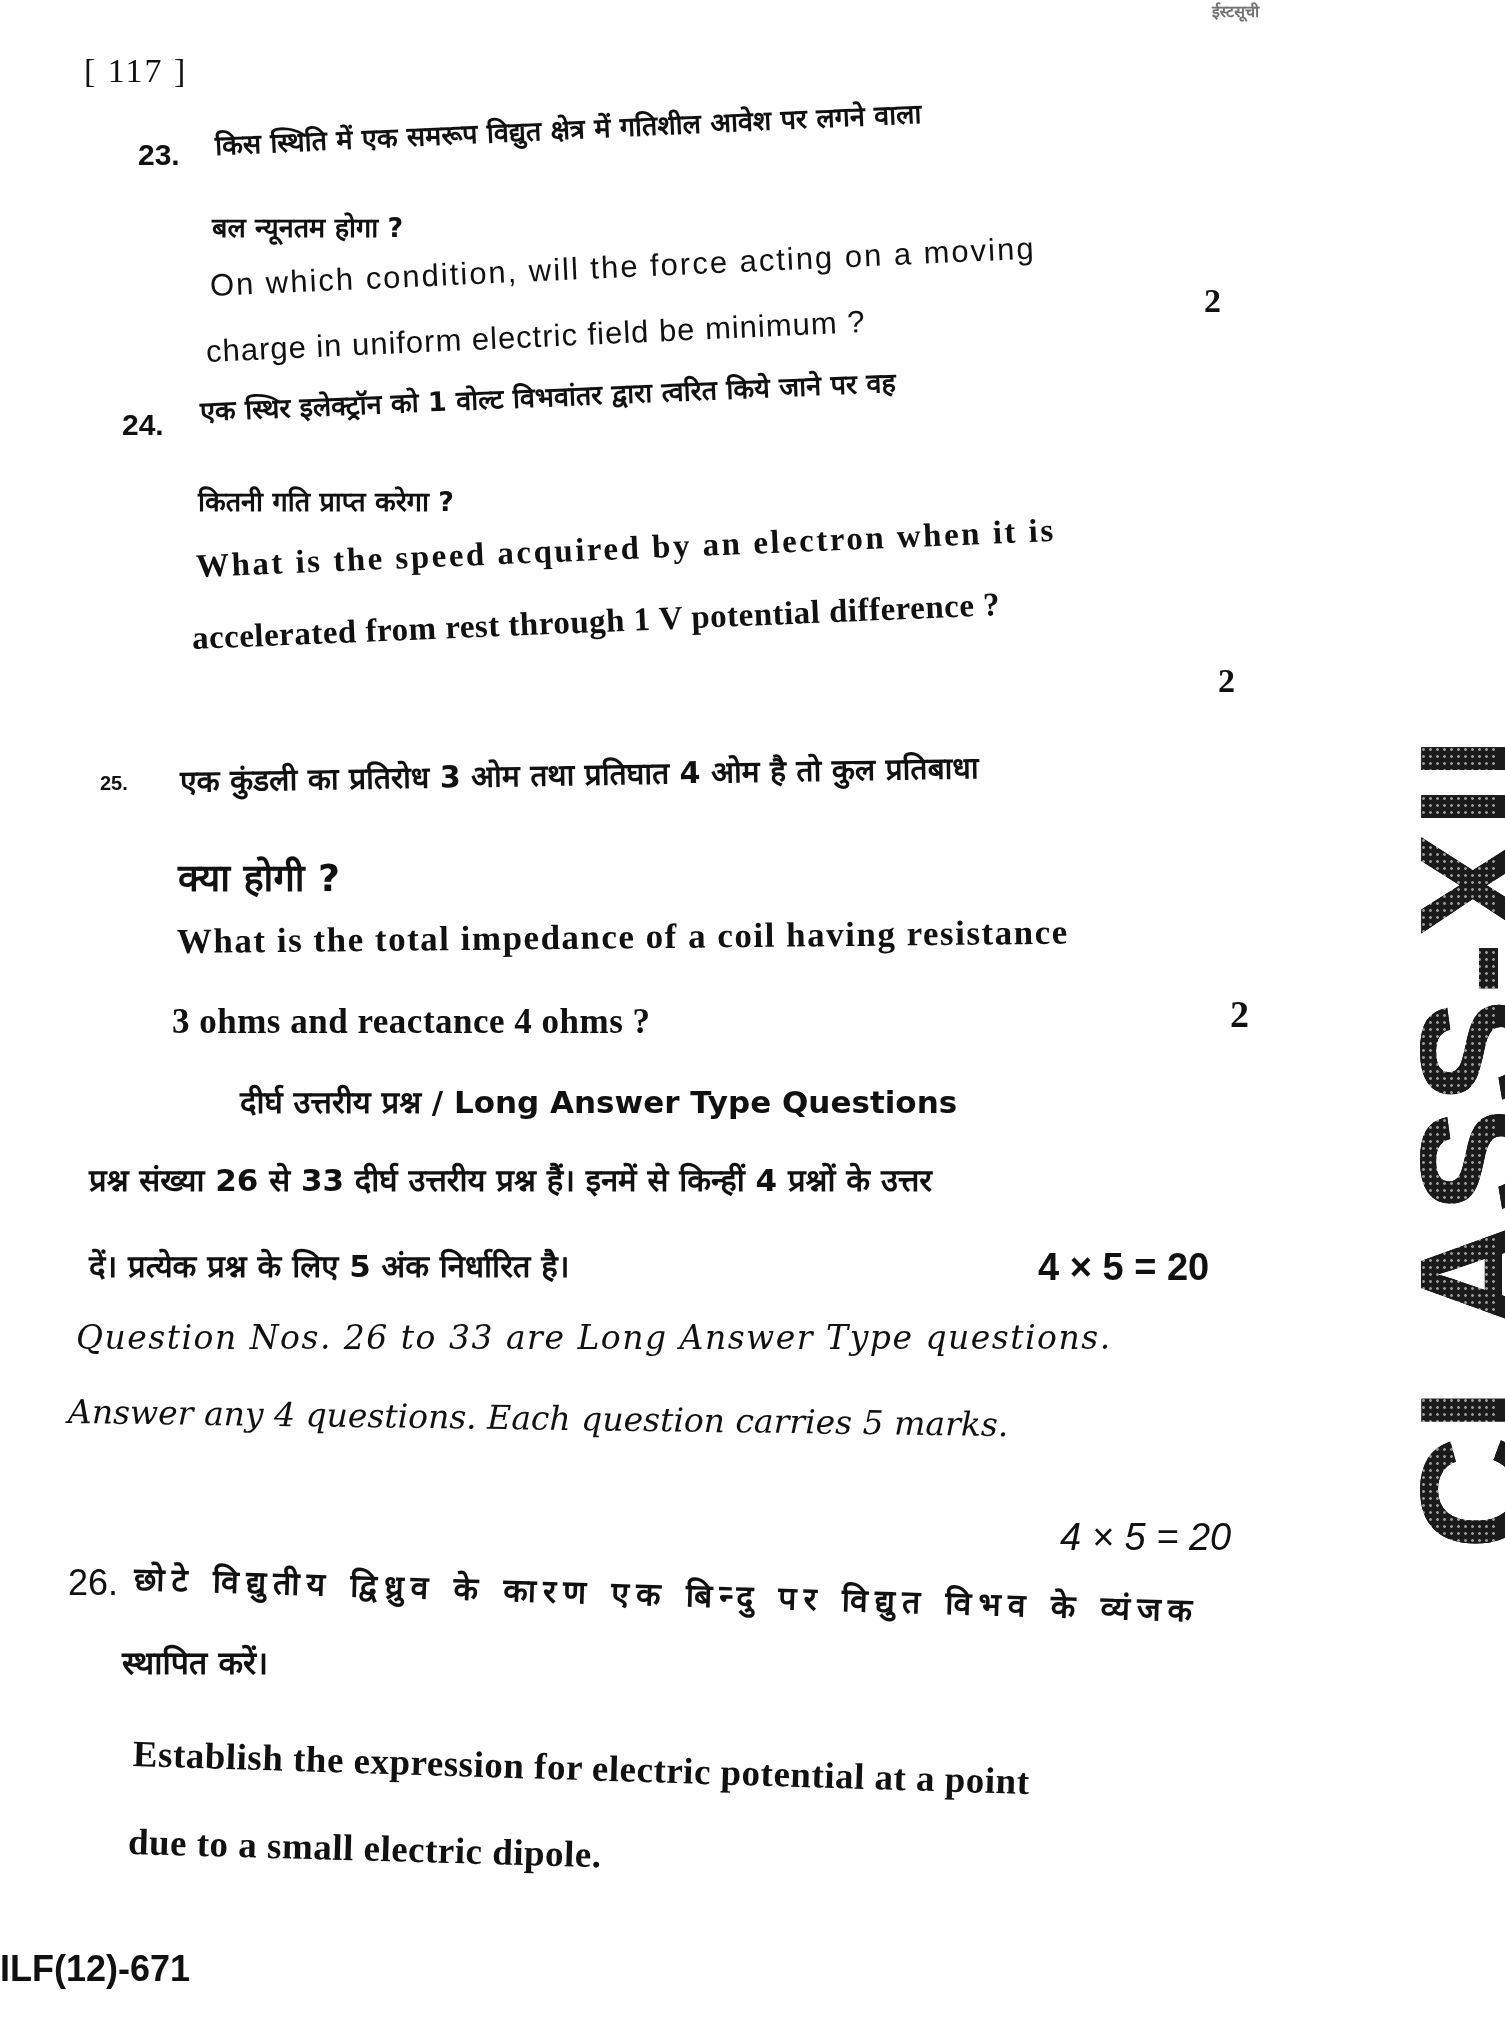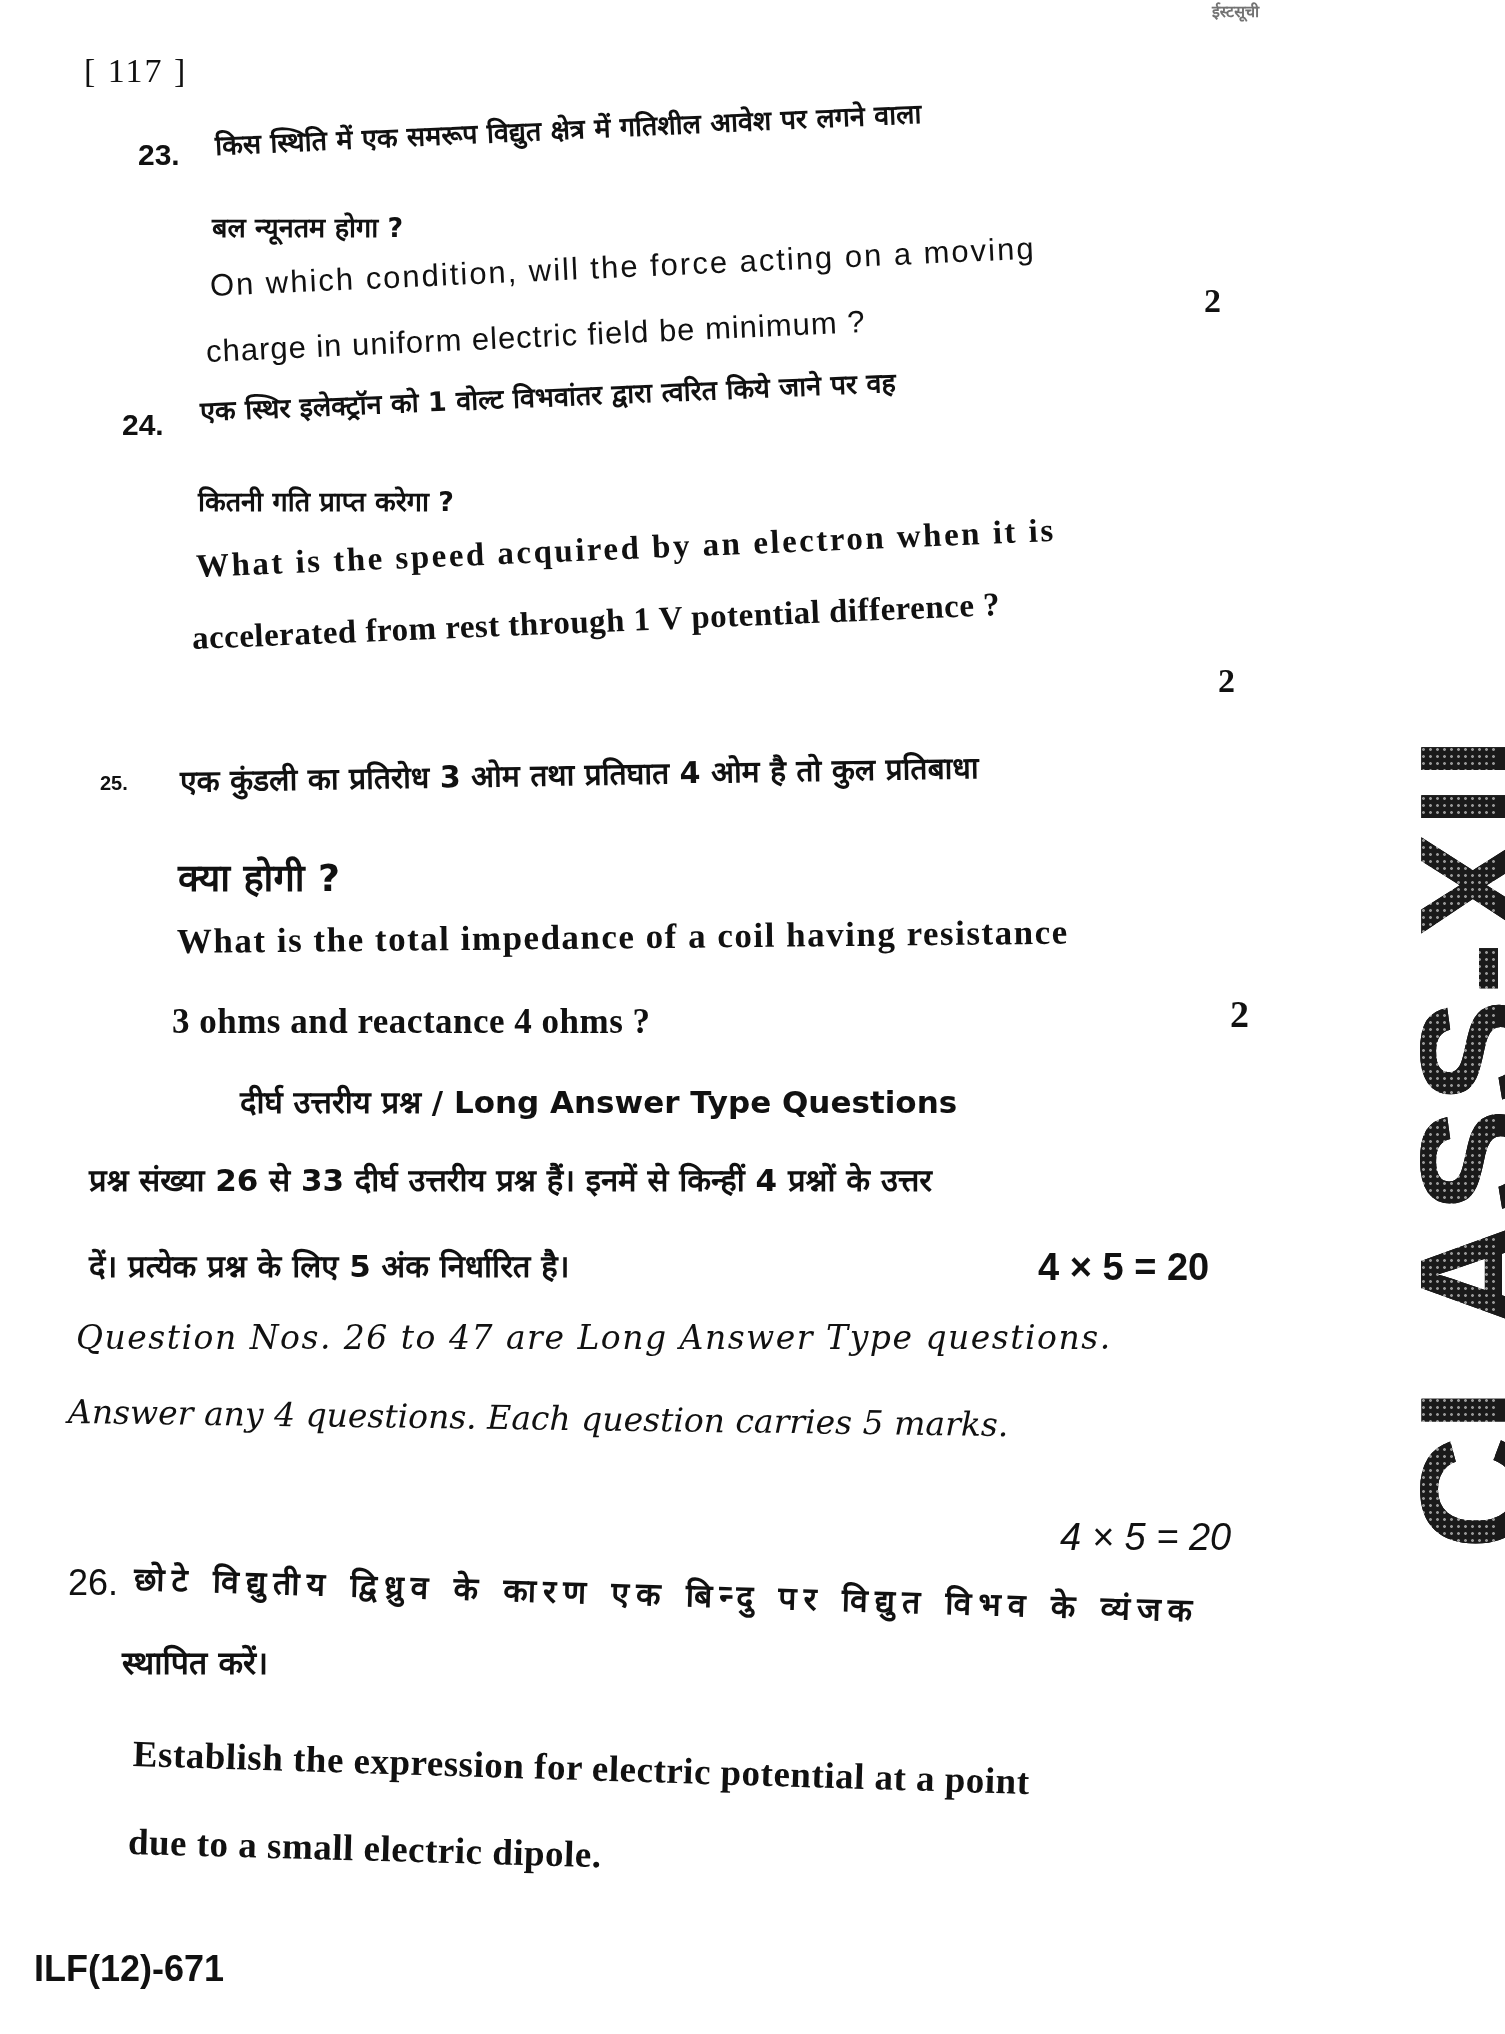--- a/index.html
+++ b/index.html
@@ -10,21 +10,21 @@
   .top-mark { left: 1212px; top: 0px; font-size: 16px; font-weight: bold; font-family: "DejaVu Sans", sans-serif; color: #737373; }
   .q-num { font-family: "Liberation Sans", sans-serif; font-size: 30px; font-weight: bold; }
   .hi { font-family: "DejaVu Sans", sans-serif; font-weight: bold; font-size: 28px; }
   .en { font-family: "Liberation Serif", serif; font-size: 33px; font-weight: bold; letter-spacing: 0.5px; }
   .marks { font-family: "Liberation Serif", serif; font-size: 34px; font-weight: bold; }
   .section-title { font-size: 34px; font-weight: bold; margin-left: 28px; }
   .instr-hi { font-family: "DejaVu Sans", sans-serif; font-size: 31px; font-weight: bold; margin-left: 17px; }
   .instr-en { font-family: "DejaVu Serif", serif; font-style: italic; font-size: 33px; }
   .formula-bold { font-family: "Liberation Sans", sans-serif; font-weight: bold; font-size: 38px; }
   .formula-it { font-family: "Liberation Sans", sans-serif; font-style: italic; font-size: 38px; }
-  .footer-code { left: 0px; top: 1948px; font-family: "Liberation Sans", sans-serif; font-weight: bold; font-size: 36px; padding-left: 34px; }
+  .footer-code { left: 0px; top: 1948px; font-family: "Liberation Sans", sans-serif; font-weight: bold; font-size: 36px; }
   .side-label { position: absolute; left: 1385px; top: 1550px; transform-origin: 0 0; transform: rotate(-90deg);
                 font-family: "Liberation Sans", sans-serif; font-weight: bold; font-size: 158px; letter-spacing: 4px;
                 color: #1a1a1a; white-space: nowrap;
                 background-image: radial-gradient(#ffffff 18%, transparent 22%);
                 -webkit-background-clip: text; }
   .side-label span { color: #1a1a1a; text-shadow: 0 0 0 #000; }
   .dots { position: absolute; left: 1378px; top: 340px; width: 120px; height: 1215px;
           background-image: radial-gradient(rgba(255,255,255,0.55) 1.2px, transparent 1.6px);
           background-size: 7px 7px; pointer-events: none; }
 </style>
@@ -62,21 +62,21 @@
 </div>
 
 <div class="abs section-title" style="left:212px; top:1080px;">
   <span class="hi" style="font-size:31px;">दीर्घ उत्तरीय प्रश्न / Long Answer Type Questions</span>
 </div>
 
 <div class="abs instr-hi" style="left:72px; top:1158px;">प्रश्न संख्या 26 से 33 दीर्घ उत्तरीय प्रश्न हैं। इनमें से किन्हीं 4 प्रश्नों के उत्तर</div>
 <div class="abs instr-hi" style="left:72px; top:1244px;">दें। प्रत्येक प्रश्न के लिए 5 अंक निर्धारित है।</div>
 <div class="abs formula-bold" style="left:1038px; top:1246px;">4 × 5 = 20</div>
 
-<div class="abs instr-en" style="left:76px; top:1318px; letter-spacing:1.5px;">Question Nos. 26 to 47 are Long Answer Type questions.</div>
+<div class="abs instr-en" style="left:76px; top:1318px; letter-spacing:1.5px;">Question Nos. 26 to 33 are Long Answer Type questions.</div>
 <div class="abs instr-en" style="left:68px; top:1392px; transform:rotate(0.8deg); transform-origin:0 50%;">Answer any 4 questions. Each question carries 5 marks.</div>
 <div class="abs formula-it" style="left:1060px; top:1516px;">4 × 5 = 20</div>
 
 <div>
   <div class="abs q-num" style="left:56px; top:1562px; font-size:36px; font-weight:normal;margin-left:12px;">26.</div>
   <div class="abs hi" style="left:134px; top:1556px; transform:rotate(1.7deg); transform-origin:0 50%; font-size:32px; letter-spacing:7px;">छोटे विद्युतीय द्विध्रुव के कारण एक बिन्दु पर विद्युत विभव के व्यंजक</div>
   <div class="abs hi" style="left:122px; top:1640px; font-size:32px;">स्थापित करें।</div>
   <div class="abs en" style="left:133px; top:1732px; transform:rotate(1.8deg); transform-origin:0 50%; font-size:37px;">Establish the expression for electric potential at a point</div>
   <div class="abs en" style="left:128px; top:1820px; transform:rotate(1.6deg); transform-origin:0 50%; font-size:37px;">due to a small electric dipole.</div>
 </div>

